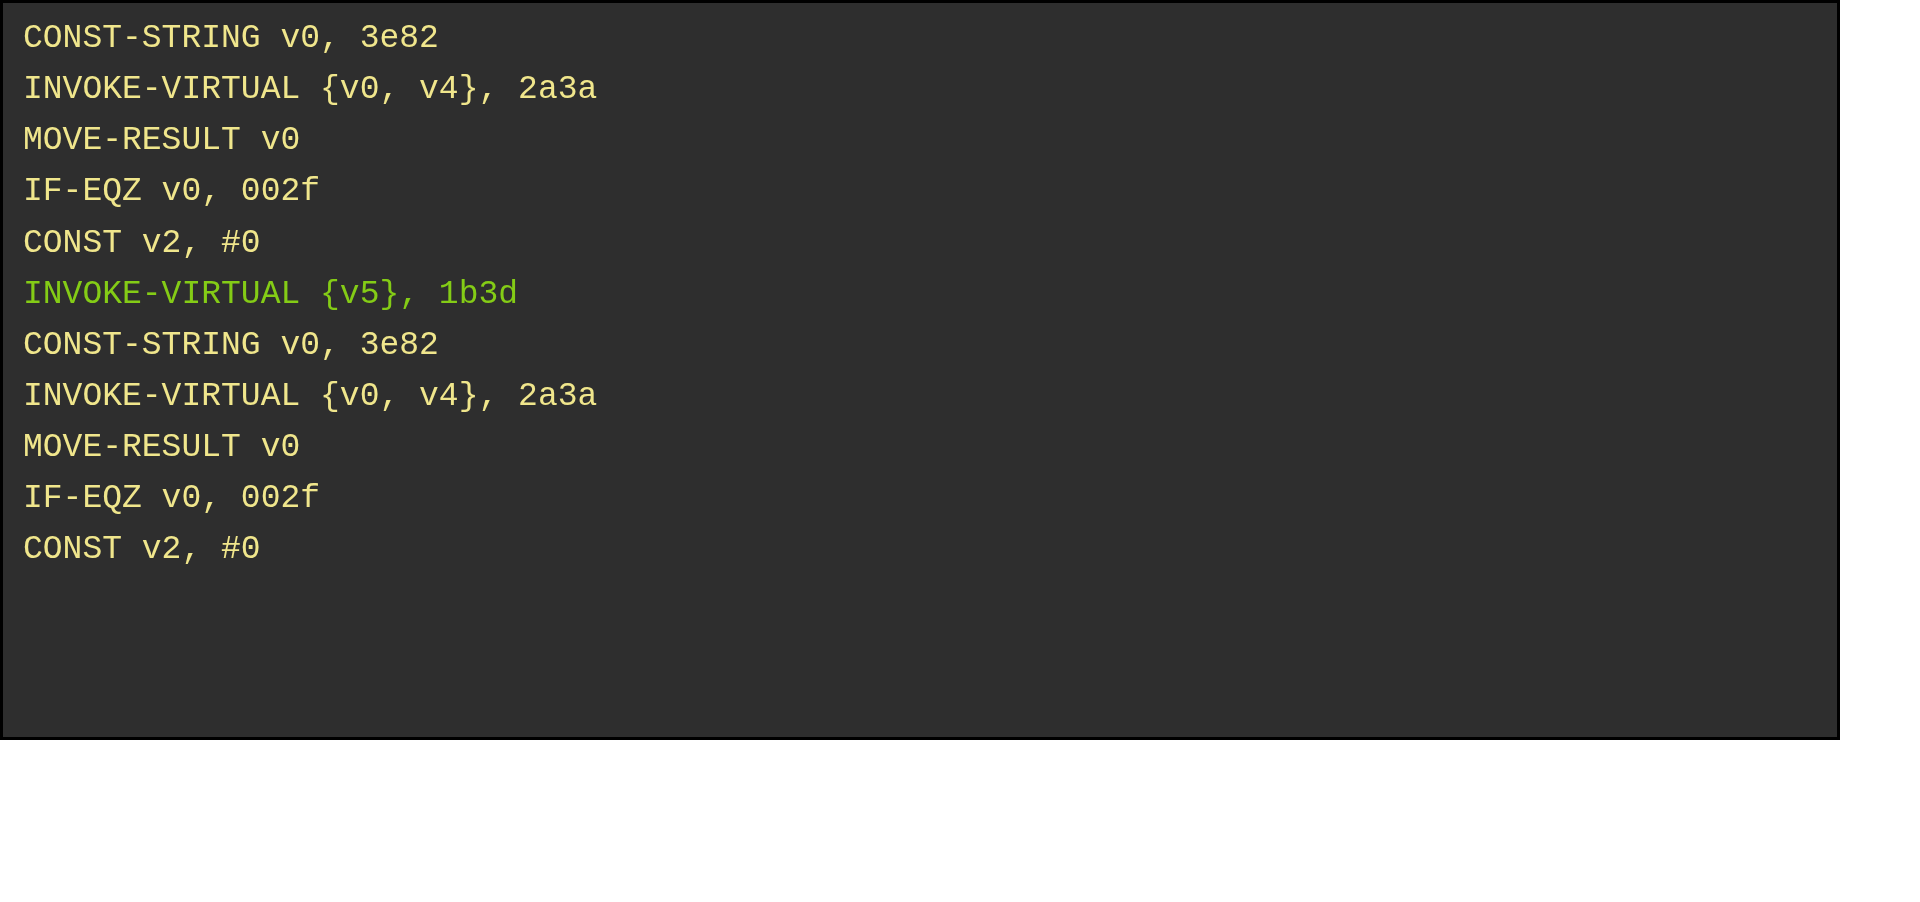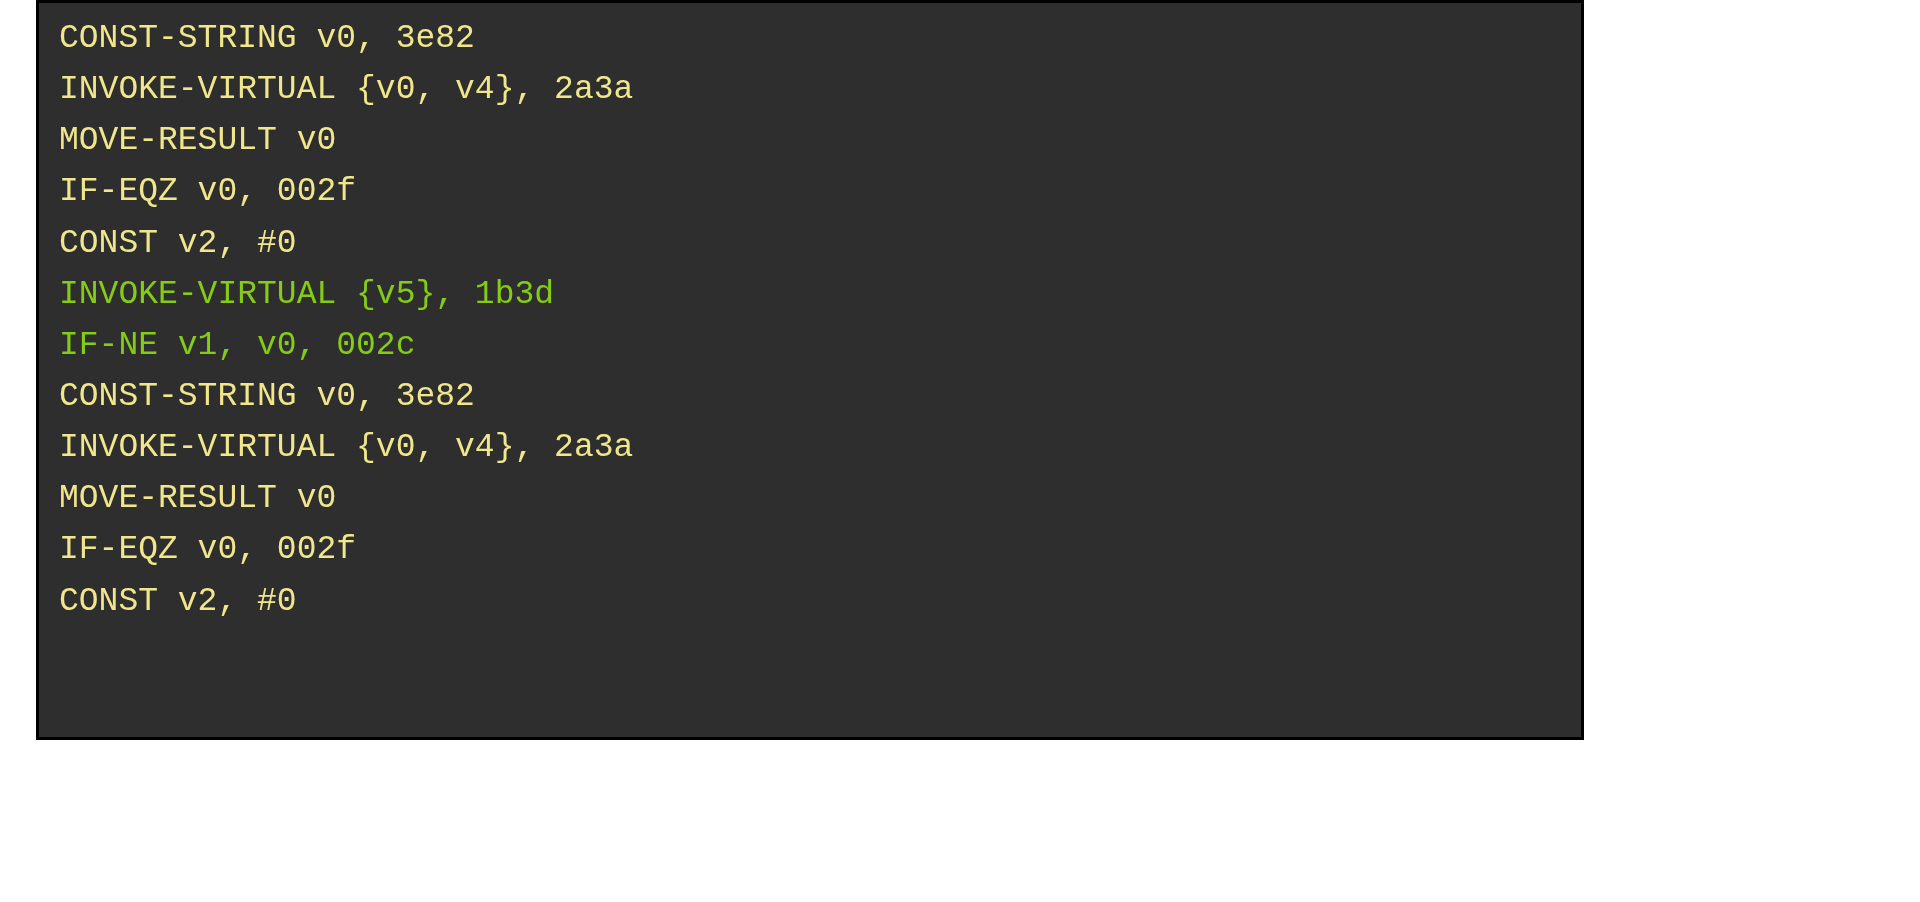--- a/index.html
+++ b/index.html
@@ -11,28 +11,27 @@
       background-color: #ffffff;
       width: 1920px;
       height: 902px;
       display: flex;
       align-items: flex-start;
       justify-content: flex-start;
     }
     .terminal-window {
       background-color: #2e2e2e;
       border: 3px solid #000000;
-      width: 1548px;
+      width: 1840px;
       height: 740px;
       padding: 10px 20px;
       font-family: 'Consolas', 'Monaco', 'Courier New', monospace;
       font-size: 33px;
       line-height: 1.55;
       overflow: hidden;
-      margin-left: 36px;
     }
     .code-line {
       white-space: pre;
       font-weight: 500;
     }
     .highlight {
       color: #f0e68c;
     }
     .normal {
       color: #84cc16;
@@ -42,19 +41,18 @@
 </head>
 <body>
 
 <div class="terminal-window">
   <div class="code-line highlight">CONST-STRING v0, 3e82</div>
   <div class="code-line highlight">INVOKE-VIRTUAL {v0, v4}, 2a3a</div>
   <div class="code-line highlight">MOVE-RESULT v0</div>
   <div class="code-line highlight">IF-EQZ v0, 002f</div>
   <div class="code-line highlight">CONST v2, #0</div>
   <div class="code-line normal">INVOKE-VIRTUAL {v5}, 1b3d</div>
-  <div class="code-line normal">IF-NE v1, v0, 002c</div>
   <div class="code-line highlight">CONST-STRING v0, 3e82</div>
   <div class="code-line highlight">INVOKE-VIRTUAL {v0, v4}, 2a3a</div>
   <div class="code-line highlight">MOVE-RESULT v0</div>
   <div class="code-line highlight">IF-EQZ v0, 002f</div>
   <div class="code-line highlight">CONST v2, #0</div>
 </div>
 
 </body></html>

